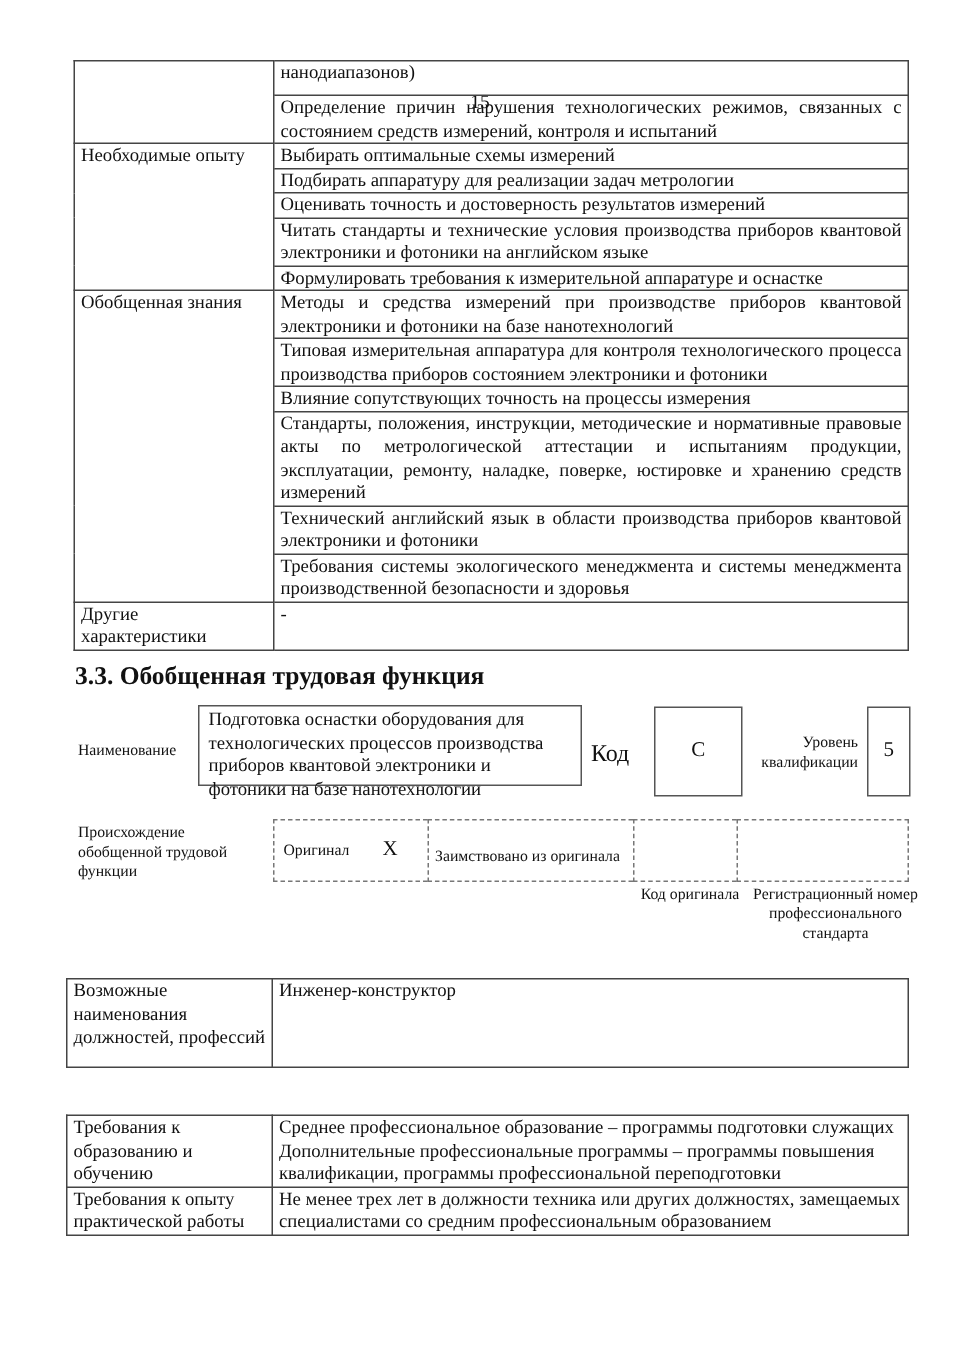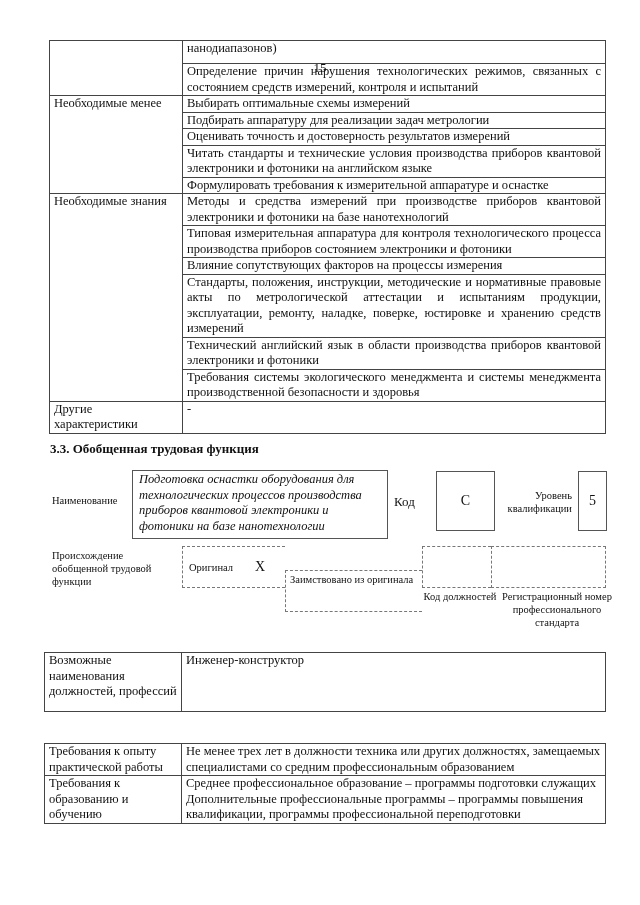--- a/index.html
+++ b/index.html
@@ -8,41 +8,41 @@
   .abs { position:absolute; }
   .pgnum { left:0; width:640px; top:20px; text-align:center; font-size:13px;margin-top:40px; }
 
   table.grid { border-collapse:collapse; table-layout:fixed; }
   table.grid td { border:1px solid #444; vertical-align:top; padding:0 4px;
                   font-size:12.5px; line-height:15.5px; }
   td.just { text-align:justify; text-align-last:left; }
   td.left { width:124px; }
   .t1 { left:49px; top:40px; width:557px; }
 
-  .section-title { left:50px; top:441px; font-size:13px; font-weight:bold;text-align:right; }
+  .section-title { left:50px; top:441px; font-size:17px; font-weight:bold;text-align:right; }
 
   .lbl-small { font-size:10.5px; line-height:13px; }
   .box { border:1px solid #555; box-sizing:border-box; }
   .name-label { left:52px; top:494px; }
-  .name-box { left:132px; top:470px; width:256px; height:69px; padding:1px 6px;
-              font-size:12.5px; line-height:15.5px;font-style:italic; }
-  .code-label { left:394px; top:494px; font-size:13px; }
+  .name-box { left:132px; top:470px; width:256px; height:54px; padding:1px 6px;
+              font-size:12.5px; line-height:15.5px; }
+  .code-label { left:394px; top:494px; font-size:16px; }
   .code-box { left:436px; top:471px; width:59px; height:60px; font-size:14px;
               display:flex; align-items:center; justify-content:center; }
   .level-label { left:500px; top:489px;text-align:right; }
   .level-box { left:578px; top:471px; width:29px; height:60px; font-size:14px;
                display:flex; align-items:center; justify-content:center; }
 
   .origin-label { left:52px; top:549px; }
   .origin-row { left:182px; top:546px; height:42px; display:flex; }
   .origin-row > div { height:42px; box-sizing:border-box; border:1px dashed #777; }
   .o-orig { width:103px; display:flex; align-items:center; border-right:none !important; }
   .o-orig span.t { font-size:10.5px; margin-left:6px; }
   .o-orig span.x { font-size:14px; margin-left:22px; }
-  .o-borrow { width:137px; padding:2px 4px; box-sizing:border-box; border-right:none !important;margin-top:24px; }
+  .o-borrow { width:137px; padding:18px 4px; box-sizing:border-box; border-right:none !important; }
   .o-code { width:69px; border-right:none !important; }
   .o-reg { width:115px; }
   .cap { text-align:center; }
   .cap-code { left:420px; top:590px; width:80px; }
   .cap-reg { left:498px; top:590px; width:118px; }
 
   .t2 { left:44px; top:652px; width:562px; }
   .t2 td { height:58px; }
   .t3 { left:44px; top:743px; width:562px; }
   .t2 td.left, .t3 td.left { width:128px; }
@@ -55,44 +55,44 @@
 <table class="abs grid t1">
   <tbody>
       <tr>
     <td class="left" rowspan="2"></td>
     <td class="just" style="height:22px">нанодиапазонов)</td>
   </tr>
   <tr>
     <td class="just">Определение причин нарушения технологических режимов, связанных с состоянием средств измерений, контроля и испытаний</td>
   </tr>
   <tr>
-    <td class="left" rowspan="5">Необходимые менее</td>
+    <td class="left" rowspan="5">Необходимые опыту</td>
     <td class="just">Выбирать оптимальные схемы измерений</td>
   </tr>
   <tr>
         <td class="just">Подбирать аппаратуру для реализации задач метрологии</td>
       </tr>
   <tr>
         <td class="just">Оценивать точность и достоверность результатов измерений</td>
       </tr>
   <tr>
         <td class="just">Читать стандарты и технические условия производства приборов квантовой электроники и фотоники на английском языке</td>
       </tr>
   <tr>
         <td class="just">Формулировать требования к измерительной аппаратуре и оснастке</td>
       </tr>
   <tr>
-    <td class="left" rowspan="6">Необходимые знания</td>
+    <td class="left" rowspan="6">Обобщенная знания</td>
     <td class="just">Методы и средства измерений при производстве приборов квантовой электроники и фотоники на базе нанотехнологий</td>
   </tr>
   <tr>
         <td class="just">Типовая измерительная аппаратура для контроля технологического процесса производства приборов состоянием электроники и фотоники</td>
       </tr>
   <tr>
-        <td class="just">Влияние сопутствующих факторов на процессы измерения</td>
+        <td class="just">Влияние сопутствующих точность на процессы измерения</td>
       </tr>
   <tr>
         <td class="just">Стандарты, положения, инструкции, методические и нормативные правовые акты по метрологической аттестации и испытаниям продукции, эксплуатации, ремонту, наладке, поверке, юстировке и хранению средств измерений</td>
       </tr>
   <tr>
         <td class="just">Технический английский язык в области производства приборов квантовой электроники и фотоники</td>
       </tr>
   <tr>
         <td class="just">Требования системы экологического менеджмента и системы менеджмента производственной безопасности и здоровья</td>
       </tr>
@@ -115,41 +115,41 @@
 <div class="abs lbl-small origin-label" style="width:120px">Происхождение обобщенной трудовой функции</div>
 <div class="abs origin-row">
   <div class="o-orig">
     <span class="t">Оригинал</span>
     <span class="x">X</span>
   </div>
   <div class="o-borrow lbl-small">Заимствовано из оригинала</div>
   <div class="o-code"></div>
   <div class="o-reg"></div>
 </div>
-<div class="abs lbl-small cap cap-code">Код должностей</div>
+<div class="abs lbl-small cap cap-code">Код оригинала</div>
 <div class="abs lbl-small cap cap-reg">Регистрационный номер профессионального стандарта</div>
 
 <table class="abs grid t2">
   <tbody>
       <tr>
     <td class="left">Возможные наименования должностей, профессий</td>
     <td>Инженер-конструктор</td>
   </tr>
 </tbody>
   </table>
 
 <table class="abs grid t3">
   <tbody>
       <tr>
-    <td class="left">Требования к опыту практической работы</td>
-    <td>
-      <div>Не менее трех лет в должности техника или других должностях, замещаемых специалистами со средним профессиональным образованием</div>
-    </td>
-  </tr>
-  <tr>
     <td class="left">Требования к образованию и обучению</td>
     <td>
       <div>Среднее профессиональное образование – программы подготовки служащих</div>
       <div>Дополнительные профессиональные программы – программы повышения квалификации, программы профессиональной переподготовки</div>
     </td>
   </tr>
+  <tr>
+    <td class="left">Требования к опыту практической работы</td>
+    <td>
+      <div>Не менее трех лет в должности техника или других должностях, замещаемых специалистами со средним профессиональным образованием</div>
+    </td>
+  </tr>
 </tbody>
   </table>
 
 </body></html>

